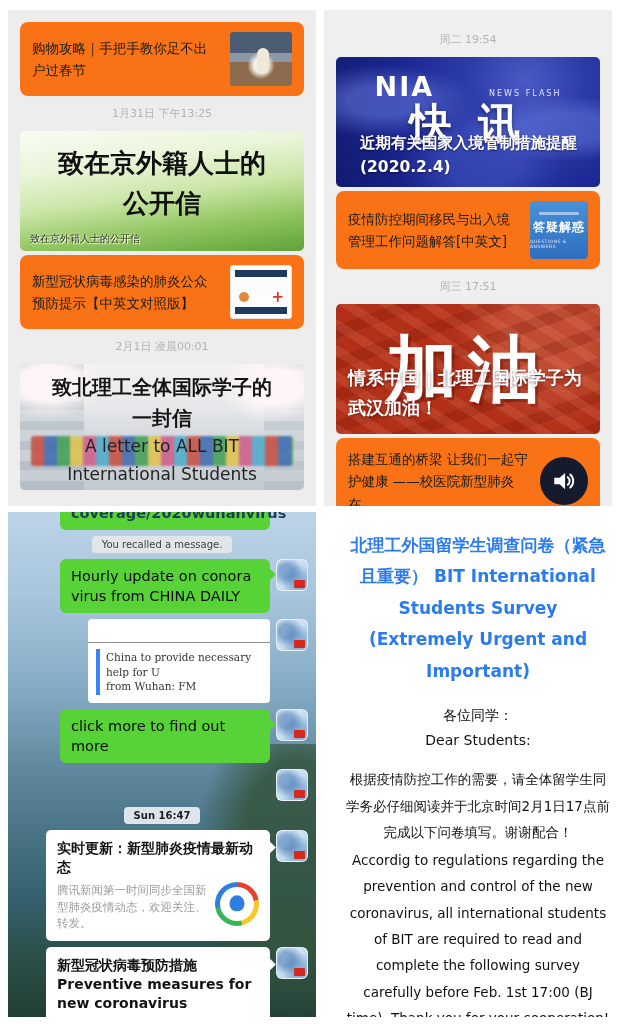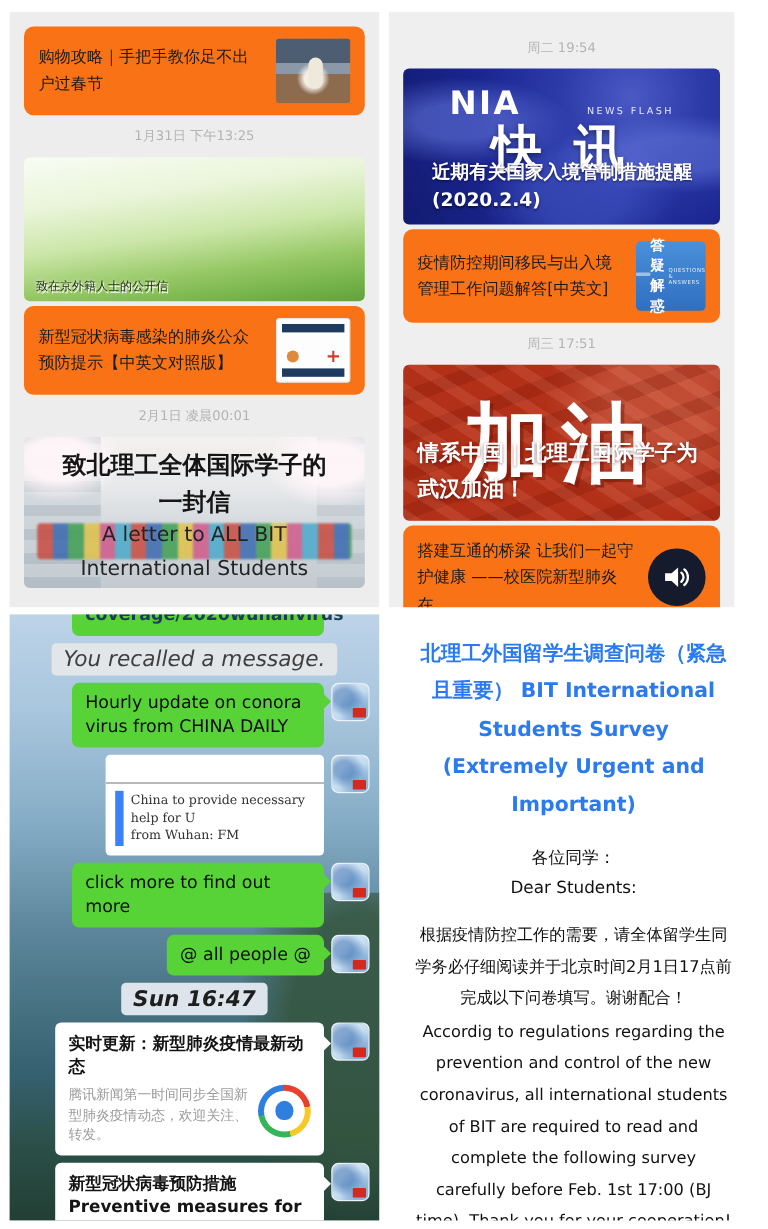--- a/index.html
+++ b/index.html
@@ -53,21 +53,21 @@
   #banner-nia::before { content:""; position:absolute; inset:0;
       background:radial-gradient(ellipse at 18% 34%, rgba(110,130,230,.5) 0 12%, transparent 30%),
                  radial-gradient(ellipse at 88% 55%, rgba(110,130,230,.45) 0 14%, transparent 32%),
                  radial-gradient(ellipse at 55% 80%, rgba(70,90,200,.5) 0 18%, transparent 40%); }
   .nia-brand-row { position:relative; text-align:center; padding-top:14px; }
   .nia-brand { font-size:27px; font-weight:bold; letter-spacing:2px; }
   .nia-sub { font-size:8px; letter-spacing:2px; color:#dfe4ff; margin-left:7px;padding-left:48px; }
   .nia-big { position:relative; text-align:center; font-size:42px; font-weight:bold; letter-spacing:6px; margin-top:-6px; text-shadow:0 2px 4px rgba(0,0,20,.45); }
   .nia-caption { position:absolute; left:24px; bottom:8px; font-weight:bold; font-size:15.5px; line-height:1.55; text-shadow:0 1px 2px rgba(0,0,30,.6); }
 
-  .thumb-qa { width:58px; height:58px; border-radius:4px; flex-shrink:0; display:flex; align-items:center; justify-content:center;
+  .thumb-qa { width:58px; height:58px; border-radius:4px; flex-shrink:0; display:flex; flex-direction:column; align-items:center; justify-content:center;
       background:linear-gradient(180deg,#4a90d9 0%,#2f6fc0 100%); color:#fff; }
   .thumb-qa .qa-main { font-size:12px; font-weight:bold; letter-spacing:1px; }
   .thumb-qa .qa-sub { font-size:4.5px; letter-spacing:.5px; opacity:.85; margin-top:3px; }
   .thumb-qa .qa-bar { width:70%; height:3px; background:rgba(255,255,255,.5); border-radius:1px; margin-bottom:4px; }
 
   #banner-jiayou { height:130px; background:#b23018; }
   #banner-jiayou::before { content:""; position:absolute; inset:0;
       background:repeating-linear-gradient(33deg, rgba(255,166,136,.14) 0 9px, rgba(0,0,0,0) 9px 22px),
                  repeating-linear-gradient(-20deg, rgba(120,20,5,.25) 0 12px, rgba(0,0,0,0) 12px 30px),
                  radial-gradient(circle at 80% 25%, rgba(255,190,160,.2) 0 18%, transparent 40%); }
@@ -88,25 +88,25 @@
   .avatar { width:32px; height:32px; border-radius:6px; flex-shrink:0; position:relative; border:1px solid rgba(255,255,255,.7);
       background:radial-gradient(ellipse at 32% 38%, rgba(72,122,182,.6) 0 26%, rgba(72,122,182,0) 58%),
                  radial-gradient(ellipse at 68% 70%, rgba(98,148,200,.5) 0 22%, rgba(98,148,200,0) 55%),
                  linear-gradient(135deg,#eef5fb 0%,#c4dcef 55%,#97bedb 100%); }
   .avatar::after { content:""; position:absolute; right:2px; bottom:2px; width:11px; height:8px; background:#d5281e; border-radius:1px; }
   .bubble { position:relative; background:#57d338; border-radius:6px; padding:7px 11px; font-size:14.5px; color:#0b0b0b; line-height:1.38; max-width:210px; }
   .bubble::after { content:""; position:absolute; right:-4px; top:11px; width:9px; height:9px; background:#57d338; transform:rotate(45deg); }
   .bubble.no-tail::after { display:none; }
   .bubble.link-text { color:#1d3d55; font-weight:bold; }
   .row.cut-top { margin-top:-16px; }
-  .pill { background:#e3e6e9; color:#3f3f3f; font-size:18px; padding:3px 10px; border-radius:4px;font-style:italic; }
+  .pill { background:#e3e6e9; color:#3f3f3f; font-size:10px; padding:3px 10px; border-radius:4px; }
   .pill.time { background:#dde4ec; color:#1e1e1e; font-weight:bold; }
   .quote-card { position:relative; width:182px; background:#fff; border-radius:4px; overflow:hidden; }
   .quote-top { height:24px; border-bottom:1px solid #8b8b8b; }
-  .quote-body { margin:6px 8px 8px; padding:1px 6px; border-left:7px solid #3b82f6; font-family:"DejaVu Serif","Liberation Serif",serif;
+  .quote-body { margin:6px 8px 8px; padding:1px 6px; border-left:4px solid #3b82f6; font-family:"DejaVu Serif","Liberation Serif",serif;
       font-size:10.5px; color:#333; line-height:1.4; }
   .news-card { position:relative; width:224px; background:#fff; border-radius:5px; padding:9px 11px; }
   .news-card::after { content:""; position:absolute; right:-4px; top:13px; width:9px; height:9px; background:#fff; transform:rotate(45deg); }
   .news-title { font-size:14px; font-weight:bold; color:#141414; line-height:1.35; margin-bottom:5px; }
   .news-body { display:flex; gap:8px; }
   .news-desc { flex:1; font-size:11.5px; color:#9b9b9b; line-height:1.45; }
   .tn-icon { width:44px; height:44px; border-radius:50%; flex-shrink:0; position:relative;
       background:conic-gradient(#e8402d 0 22%, #f7c928 22% 46%, #35b558 46% 72%, #2f7fe0 72% 100%); }
   .tn-icon::before { content:""; position:absolute; inset:5px; background:#fff; border-radius:50%; }
   .tn-icon::after { content:""; position:absolute; left:50%; top:50%; width:15px; height:16px; transform:translate(-50%,-54%);
@@ -125,20 +125,22 @@
 <div class="canvas">
 
   <div class="quad" id="q-tl">
     <div class="feed-pad">
       <div class="feed-card">
         <div class="feed-card-title">购物攻略｜手把手教你足不出户过春节</div>
         <div class="feed-thumb thumb-photo"></div>
       </div>
       <div class="feed-time">1月31日 下午13:25</div>
       <div class="banner" id="banner-letter-bj">
+        <div class="banner-big-cn">致在京外籍人士的
+公开信</div>
         <div class="banner-caption-dark">致在京外籍人士的公开信</div>
       </div>
       <div class="feed-card">
         <div class="feed-card-title">新型冠状病毒感染的肺炎公众预防提示【中英文对照版】</div>
         <div class="feed-thumb thumb-poster">
           <span class="poster-cross">+</span>
           <span class="poster-dot"></span>
         </div>
       </div>
       <div class="feed-time">2月1日 凌晨00:01</div>
@@ -214,21 +216,20 @@
           <div class="quote-body" style="white-space:pre-line">China to provide necessary help for U
 from Wuhan: FM</div>
         </div>
         <div class="avatar"></div>
       </div>
       <div class="row">
         <div class="bubble">click more to find out more</div>
         <div class="avatar"></div>
       </div>
       <div class="row">
-        <div class="bubble" style="max-width:132px">@ all people @</div>
         <div class="avatar"></div>
       </div>
       <div class="row center">
         <div class="pill time">Sun 16:47</div>
       </div>
       <div class="row">
         <div class="news-card">
           <div class="news-title">实时更新：新型肺炎疫情最新动态</div>
           <div class="news-body">
             <div class="news-desc">腾讯新闻第一时间同步全国新型肺炎疫情动态，欢迎关注、转发。</div>

